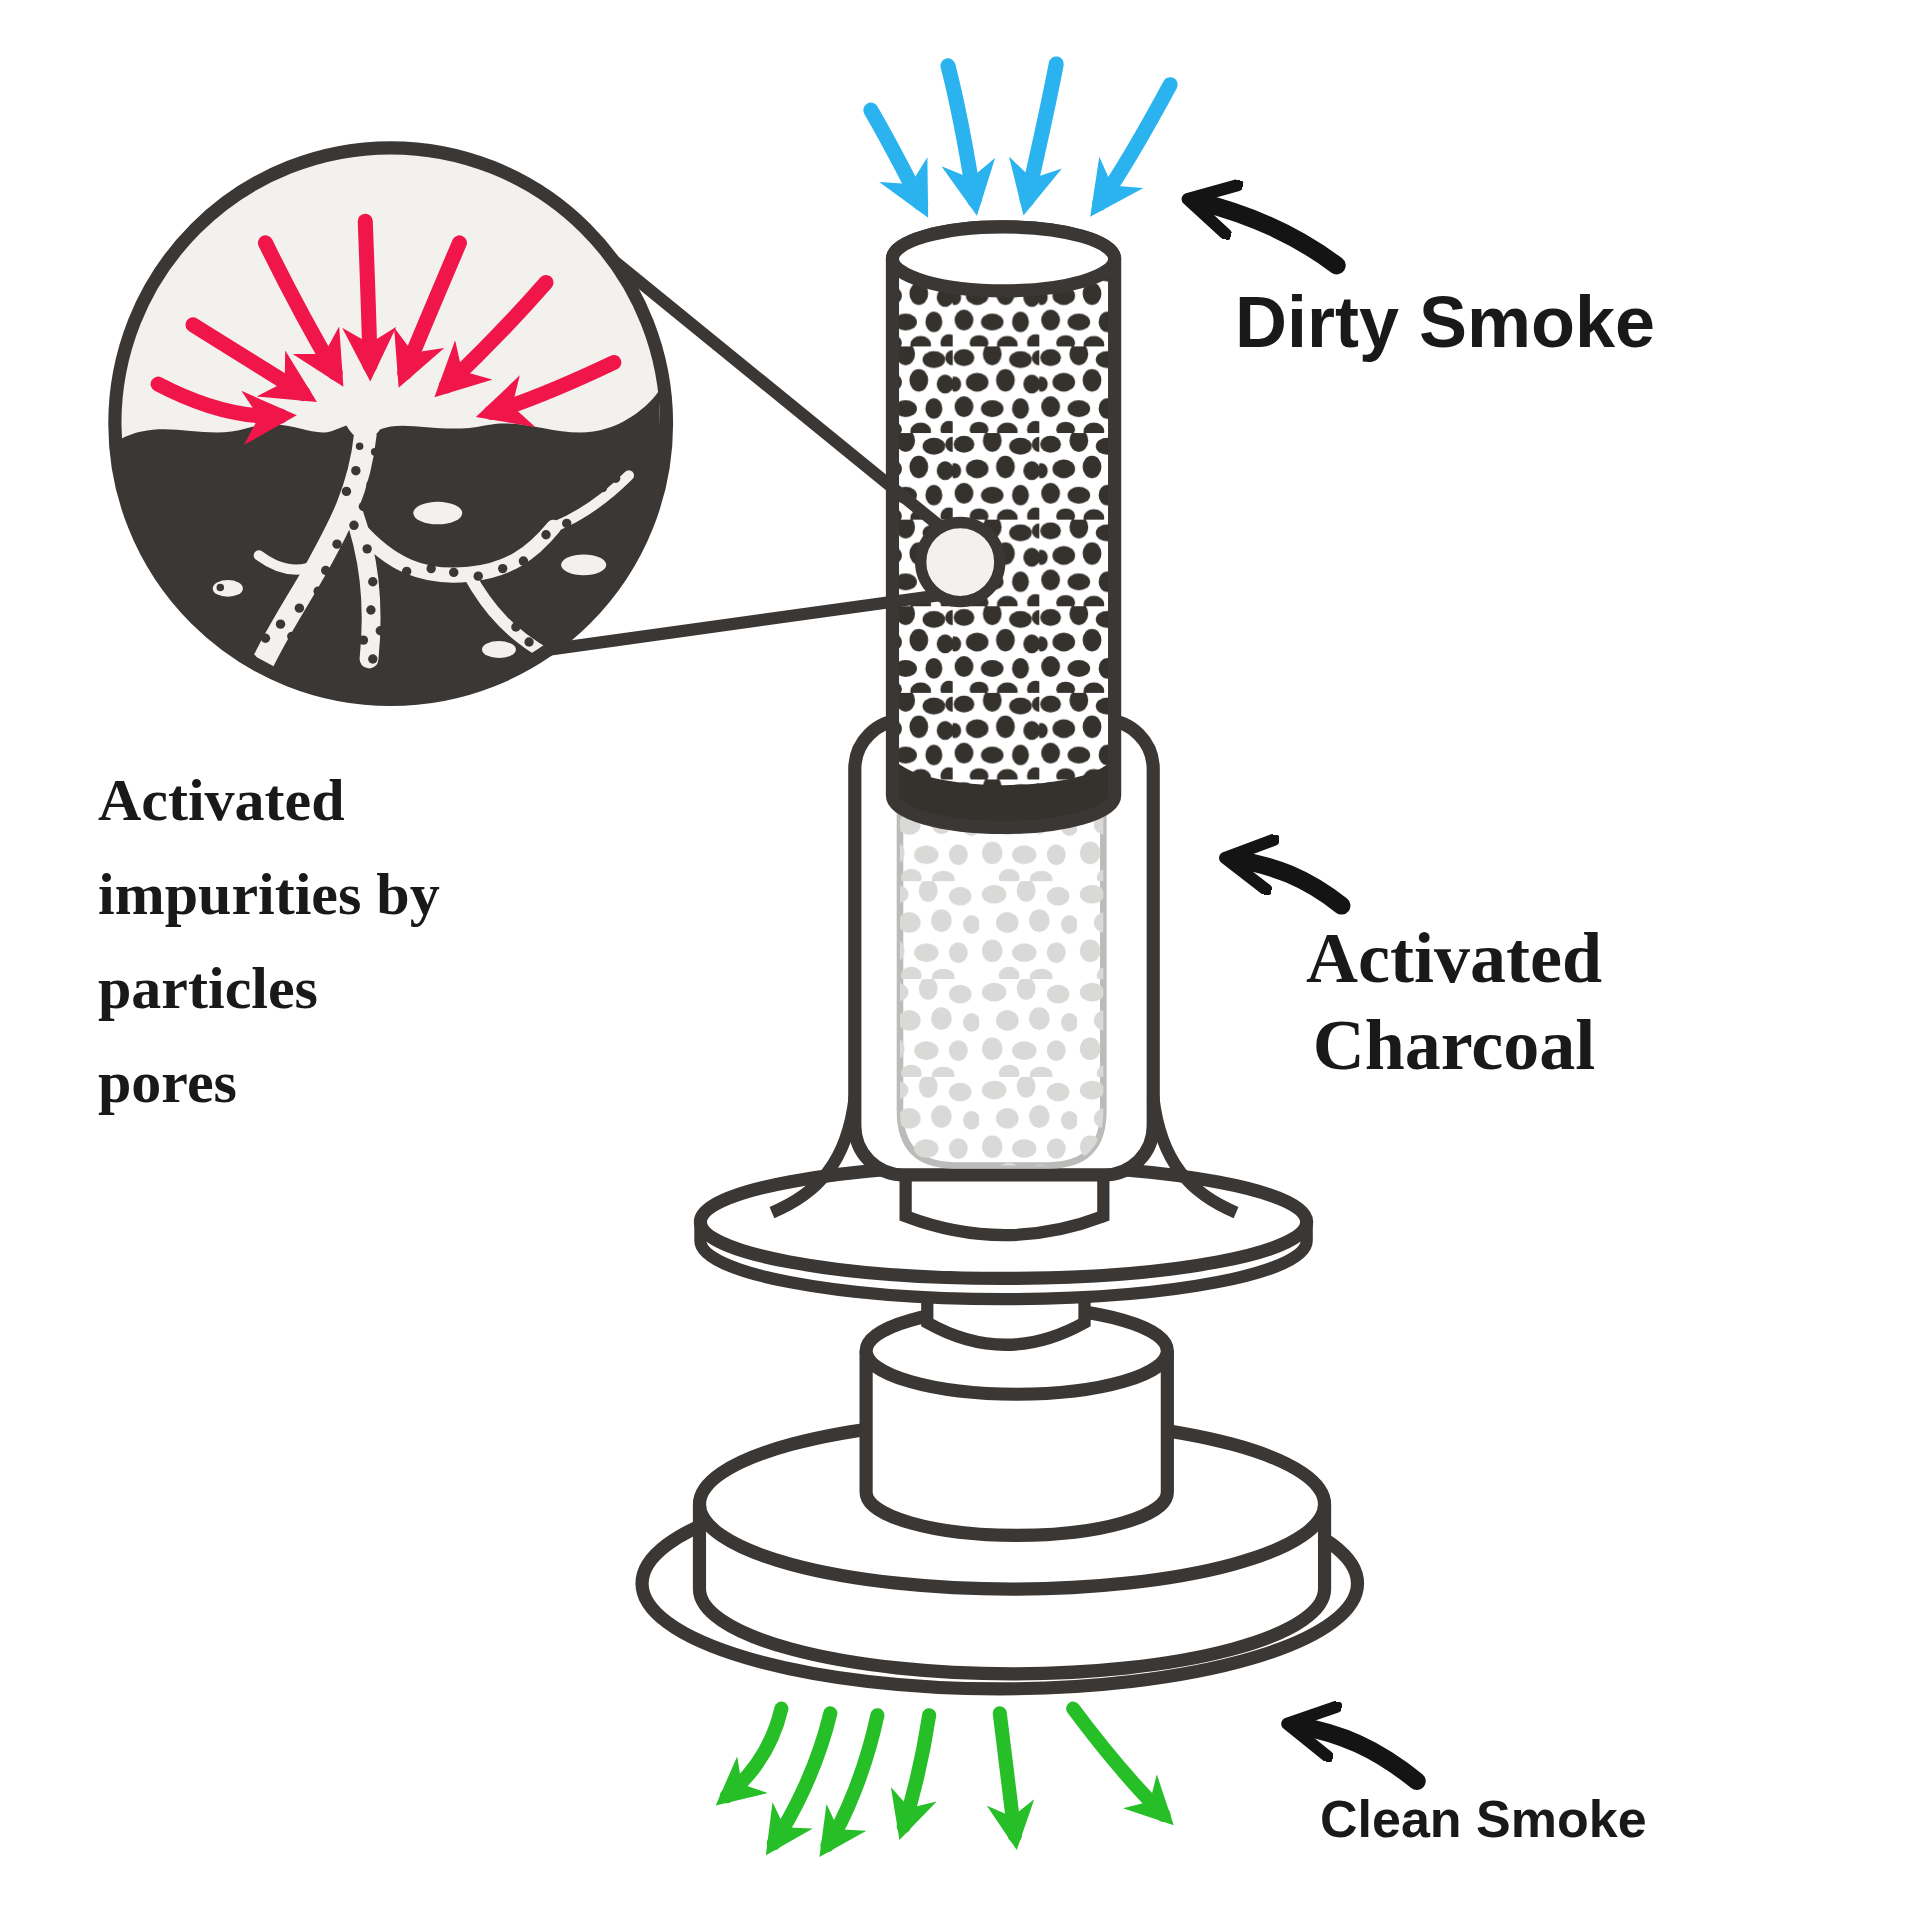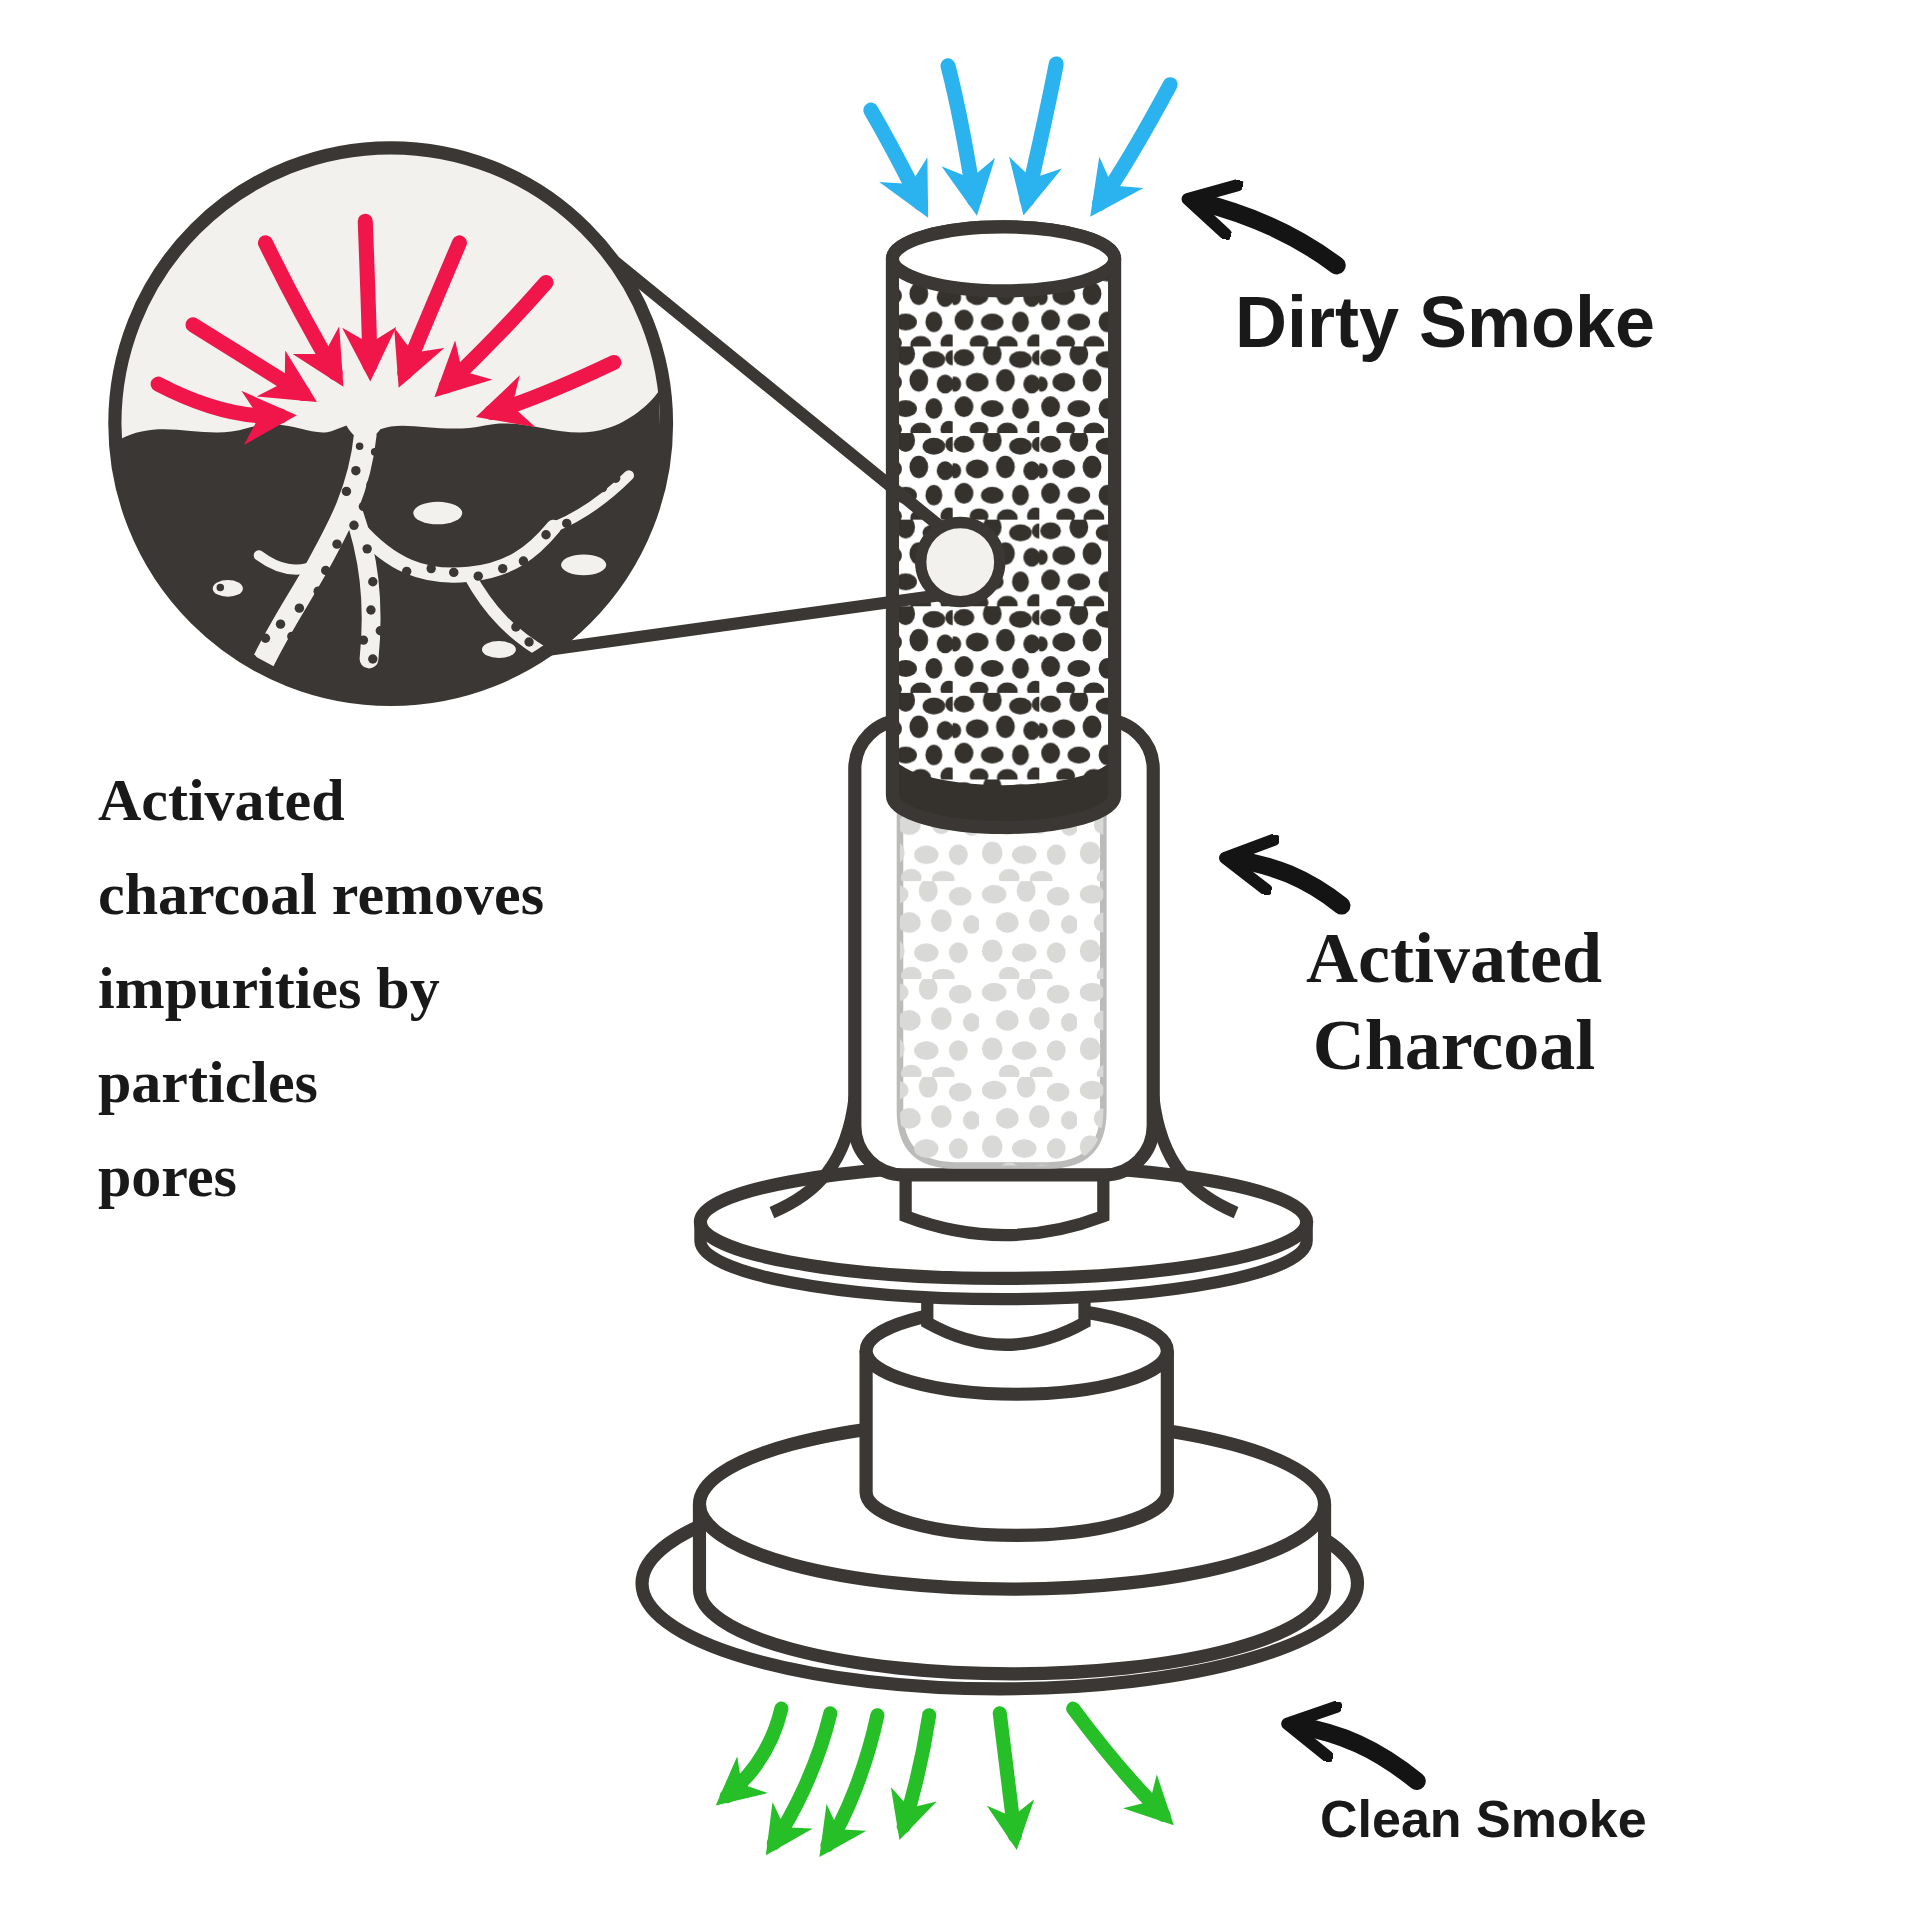--- a/index.html
+++ b/index.html
@@ -219,21 +219,20 @@
 
   <g fill="none" stroke="#141414" stroke-width="19" stroke-linecap="round">
     <path d="M1420,282 C1372,246 1322,226 1272,214" marker-end="url(#headBlack)"></path>
     <path d="M1425,962 C1387,932 1352,919 1312,913" marker-end="url(#headBlack)"></path>
     <path d="M1505,1892 C1462,1857 1424,1841 1378,1833" marker-end="url(#headBlack)"></path>
   </g>
 </svg>
 
   <div id="annotation">
     <div class="line">Activated</div>
-    <div class="line">charcoal removes</div>
     <div class="line">impurities by</div>
     <div class="line">particles</div>
     <div class="line">pores</div>
   </div>
 
   <div id="label-dirty" class="lbl">Dirty Smoke</div>
   <div id="label-activated" class="lbl">Activated Charcoal</div>
   <div id="label-clean" class="lbl">Clean Smoke</div>
 </div>
 

